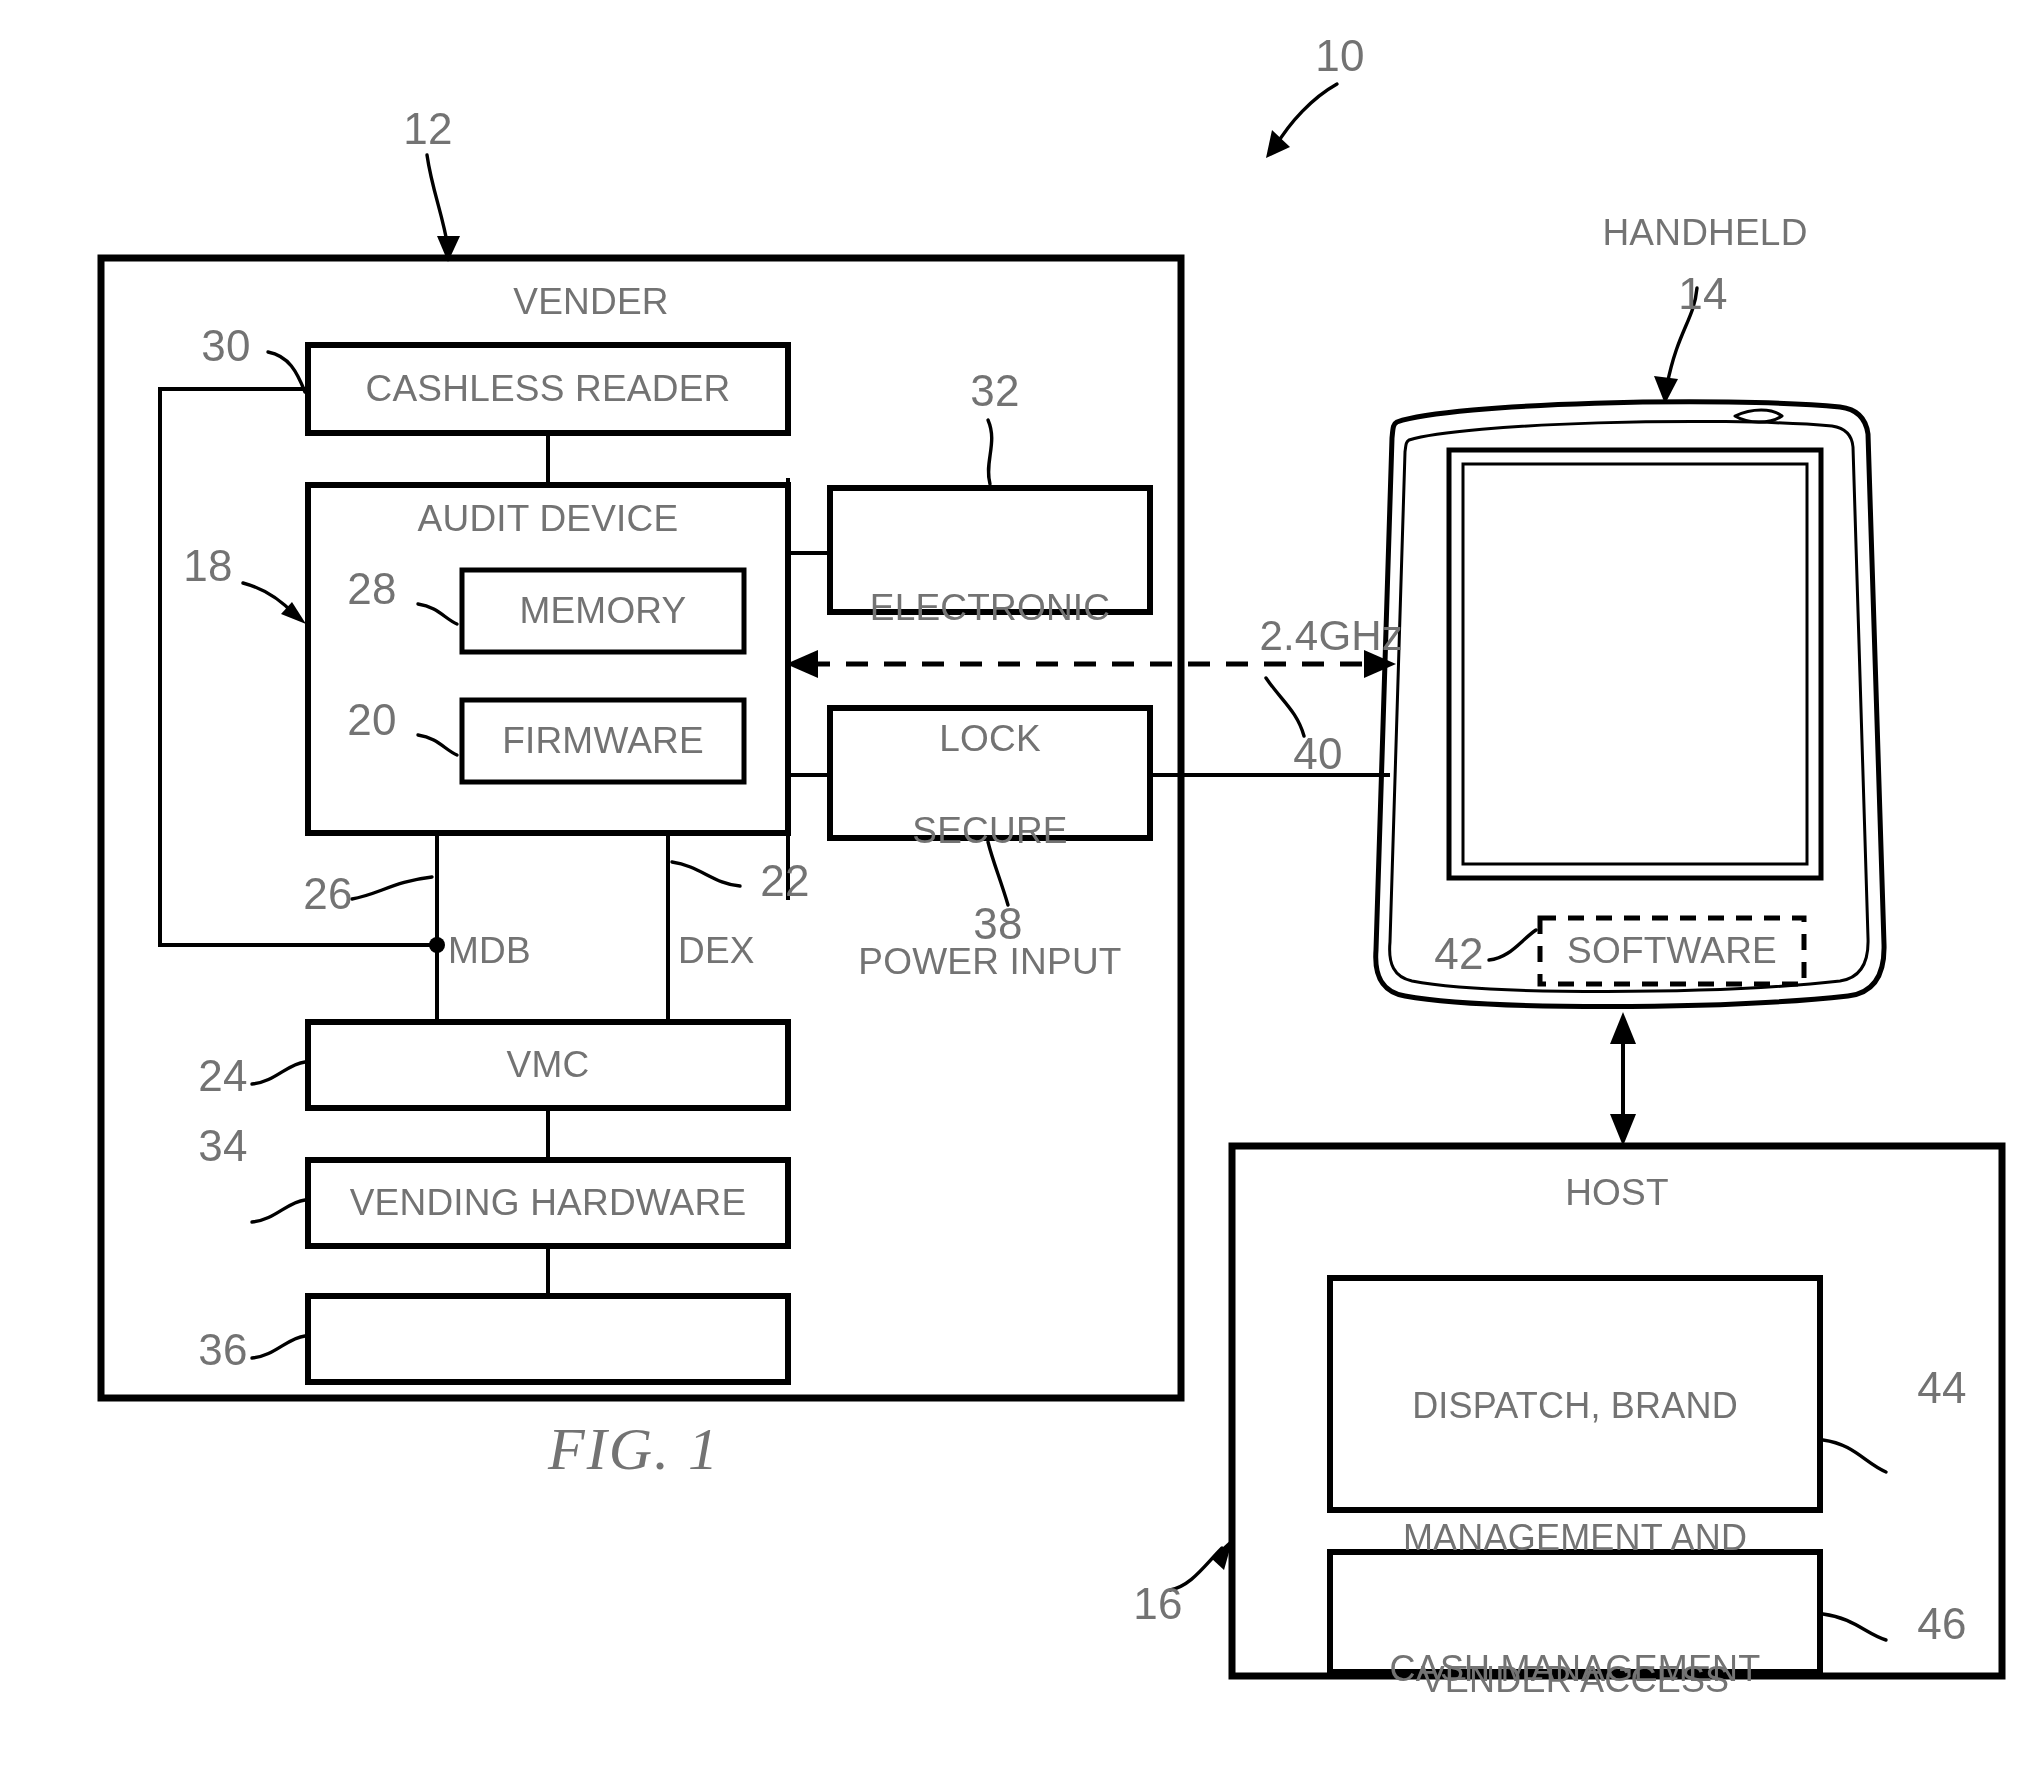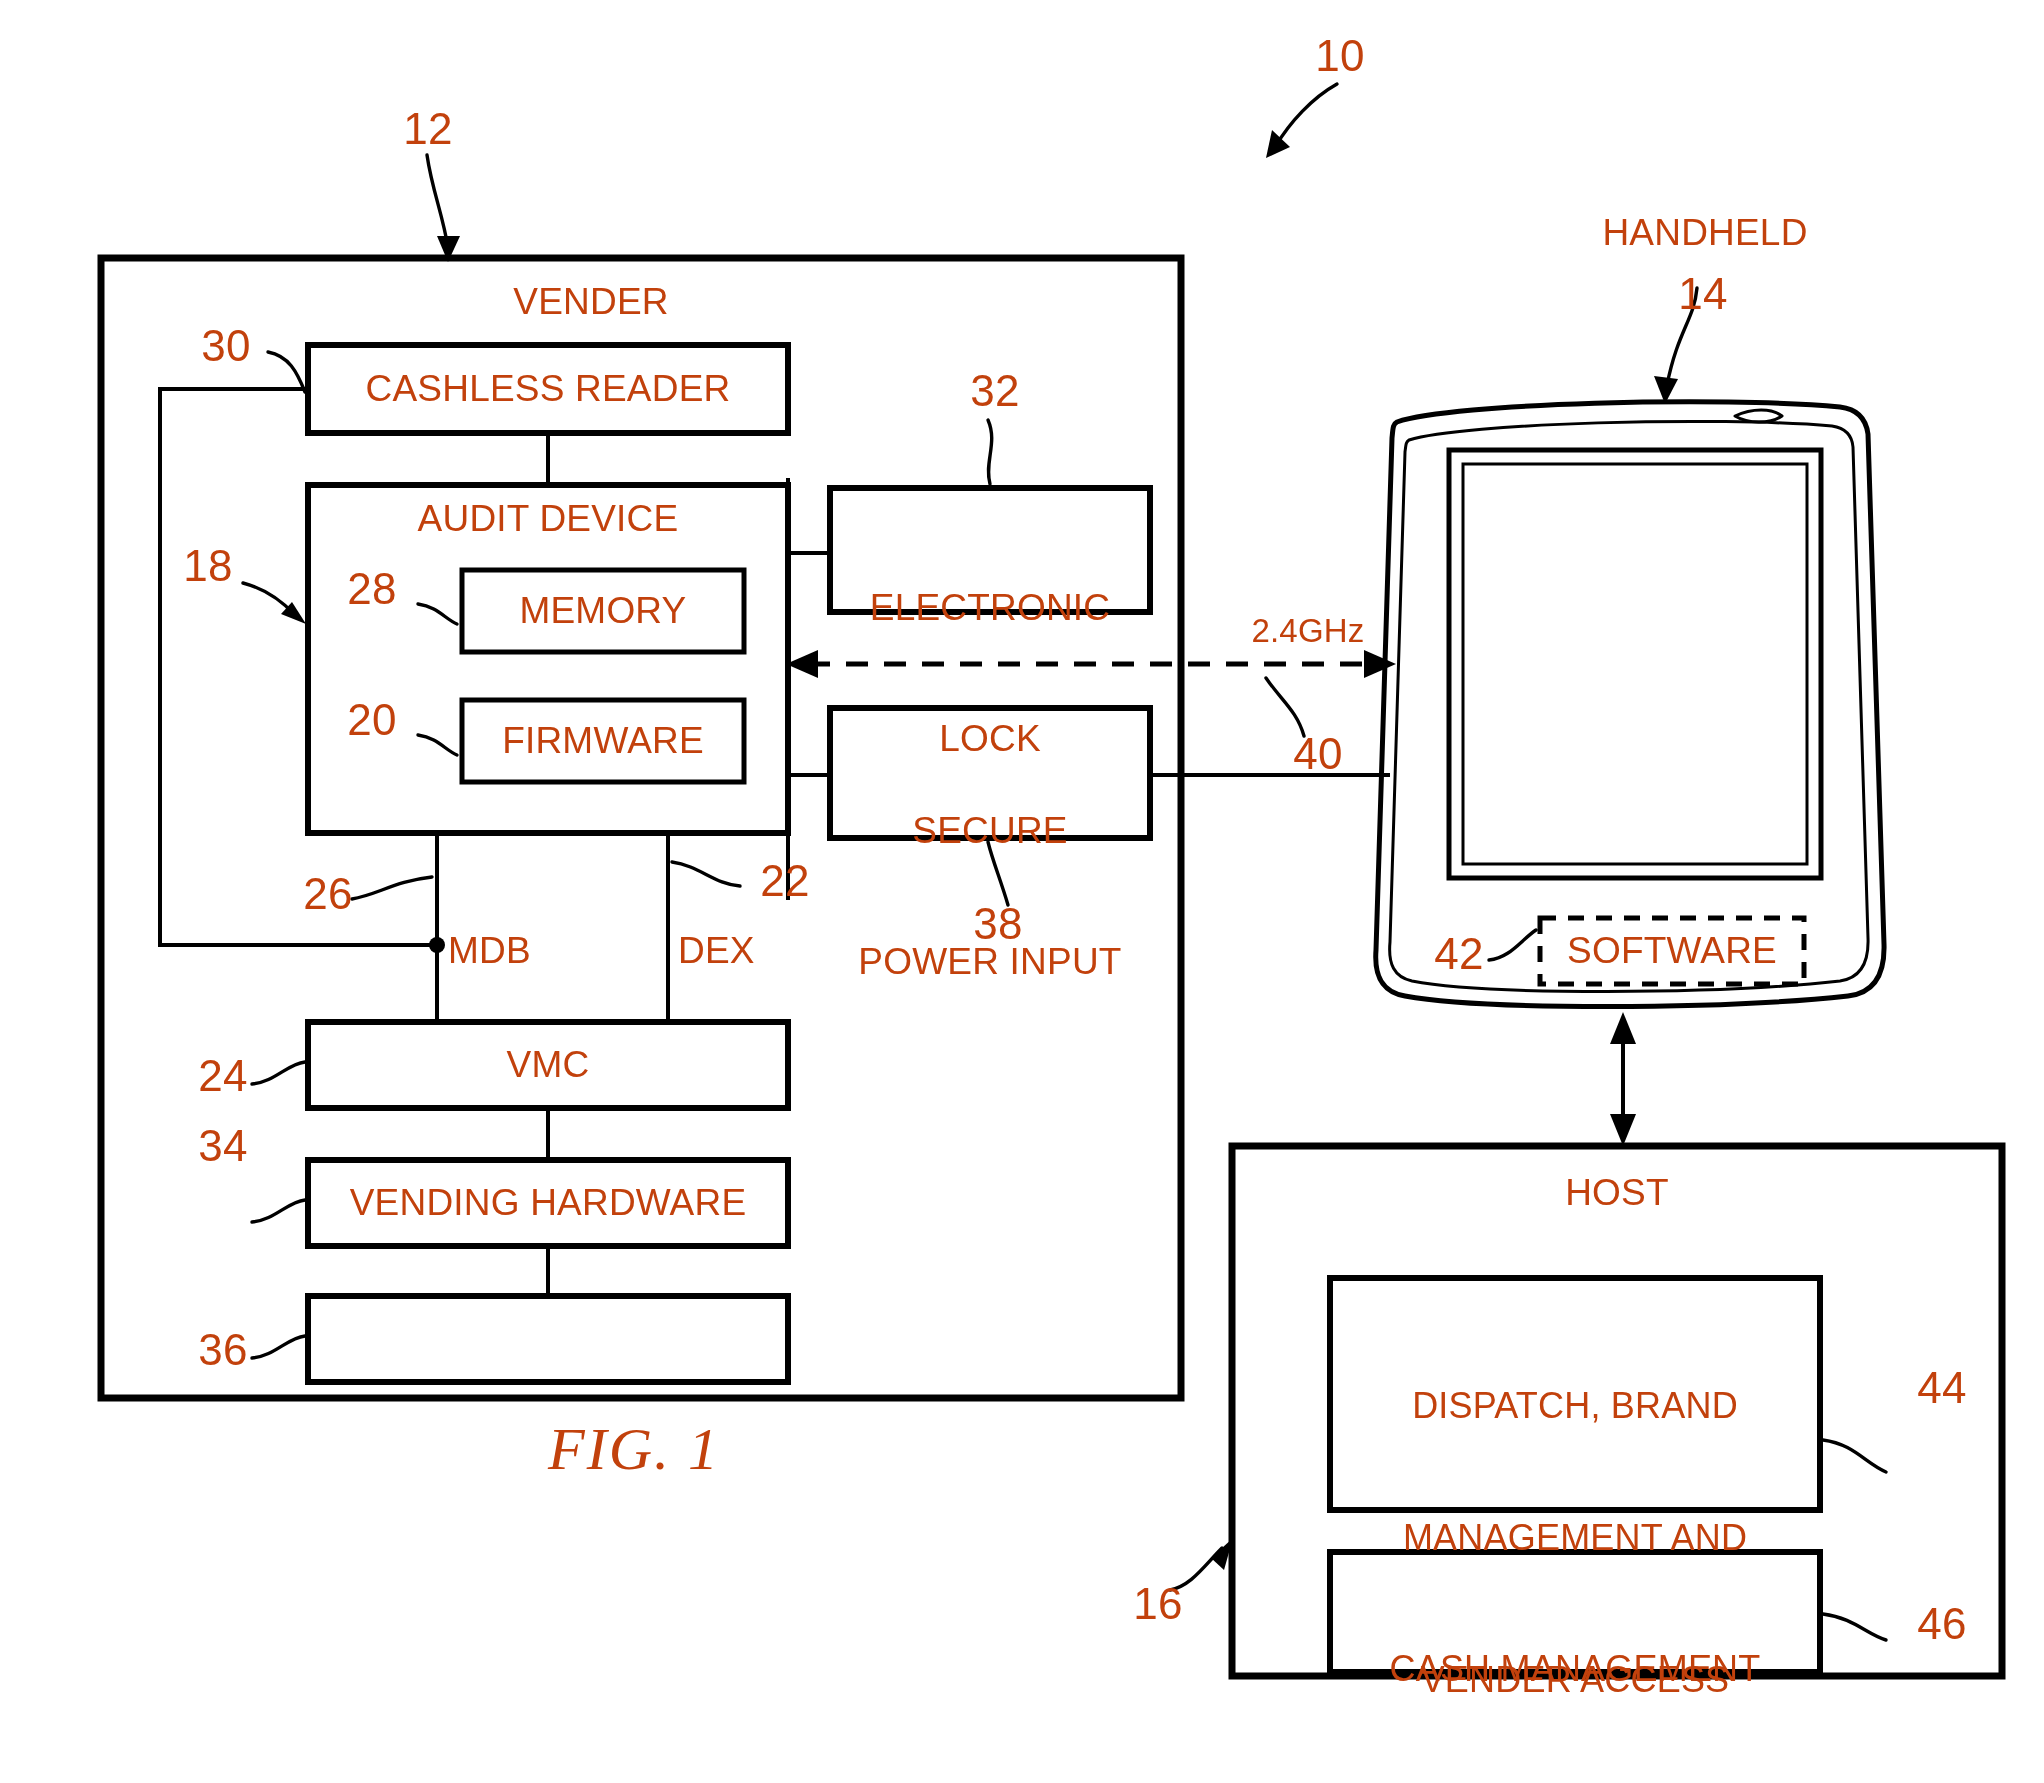--- a/index.html
+++ b/index.html
@@ -90,21 +90,21 @@
   .node-dot {
     fill: #000000;
   }
   .arrowhead {
     fill: #000000;
   }
   
   .lbl {
     position: absolute;
     font-family: "Liberation Sans", sans-serif;
-    color: #c2410c;
+    color: #737373;
     white-space: pre;
     line-height: 1.16;
     letter-spacing: 0.2px;
   }
   .box-label {
     font-size: 37px;
     text-align: center;
   }
   .box-label-2l {
     font-size: 37px;
@@ -117,22 +117,22 @@
   }
   .ref-num {
     font-size: 44px;
     text-align: center;
   }
   .bus-label {
     font-size: 37px;
     text-align: left;
   }
   .freq-label {
-    font-size: 33px;
-    text-align: center;
+    font-size: 42px;
+    text-align: right;
   }
   .fig-caption {
     font-family: "Liberation Serif", serif;
     font-style: italic;
     font-size: 60px;
     letter-spacing: 2px;
     margin-left: 48px;
   }
   .host-block-label {
     font-size: 36px;

